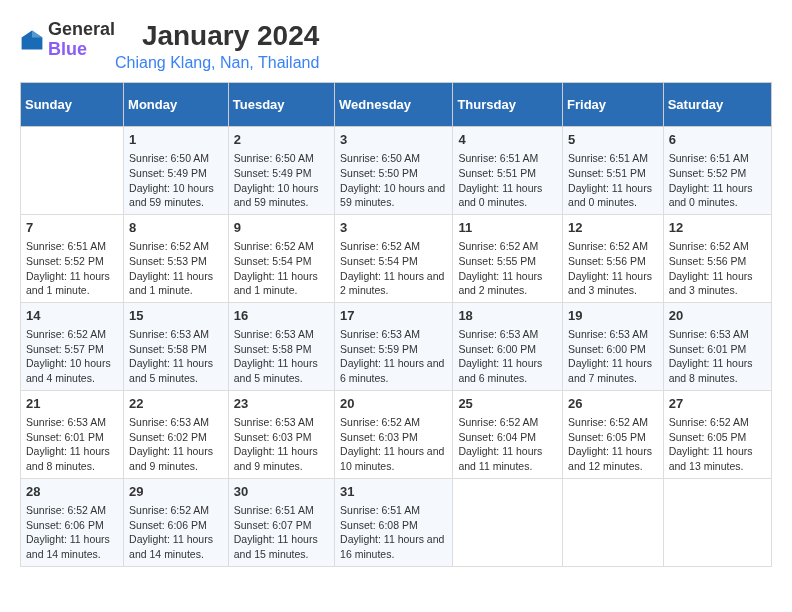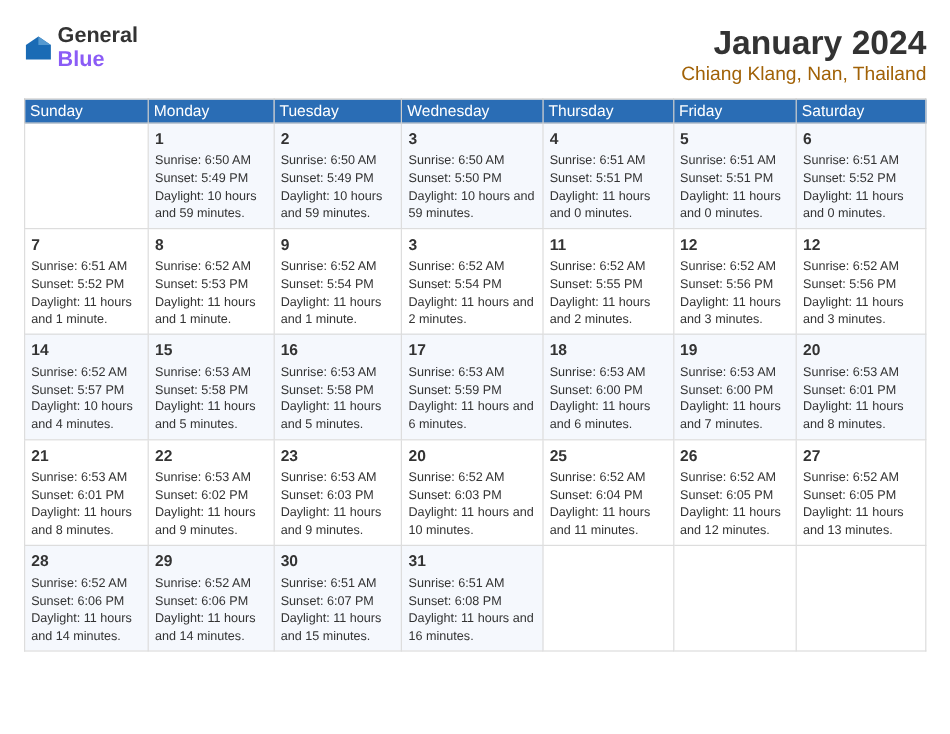--- a/index.html
+++ b/index.html
@@ -5,21 +5,21 @@
     * { box-sizing: border-box; margin: 0; padding: 0; }
     body {
       font-family: Arial, sans-serif;
       background: #fff;
       width: 792px;
       min-height: 612px;
       padding: 20px;
     }
     .header {
       display: flex;
-      justify-content: space-between;
+      justify-content: flex-start;
       align-items: flex-start;
       margin-bottom: 10px;
     }
     .logo {
       display: flex;
       align-items: center;
       gap: 4px;
     }
     .logo-text {
       font-size: 18px;
@@ -35,35 +35,35 @@
     .title-block {
       text-align: right;
     }
     .month-title {
       font-size: 28px;
       font-weight: bold;
       color: #333;
     }
     .location {
       font-size: 16px;
-      color: #a16207;
+      color: #3b82f6;
       margin-top: 2px;
     }
     table {
       width: 100%;
       border-collapse: collapse;
       font-size: 11px;
     }
     thead tr th {
       background-color: #2a6db5;
       color: white;
-      padding: 2px 4px;
+      padding: 14px 4px;
       text-align: left;
       font-size: 13px;
-      font-weight: normal;
+      font-weight: bold;
       border: 1px solid #ccc;
     }
     tbody tr td {
       border: 1px solid #ddd;
       padding: 4px 5px;
       vertical-align: top;
       min-height: 60px;
       height: 80px;
       color: #333;
       font-size: 10.5px;

